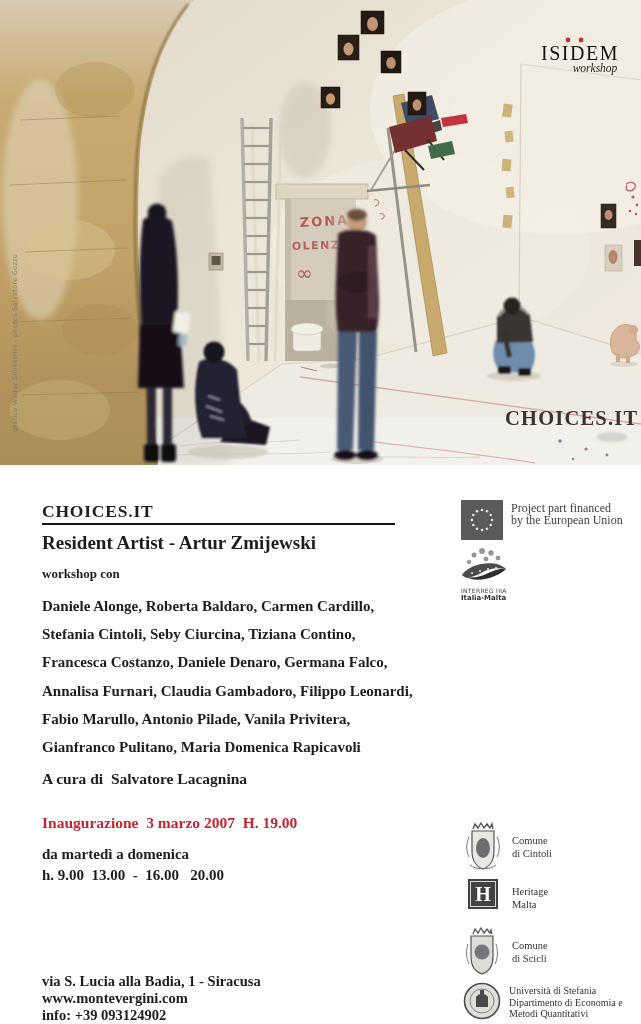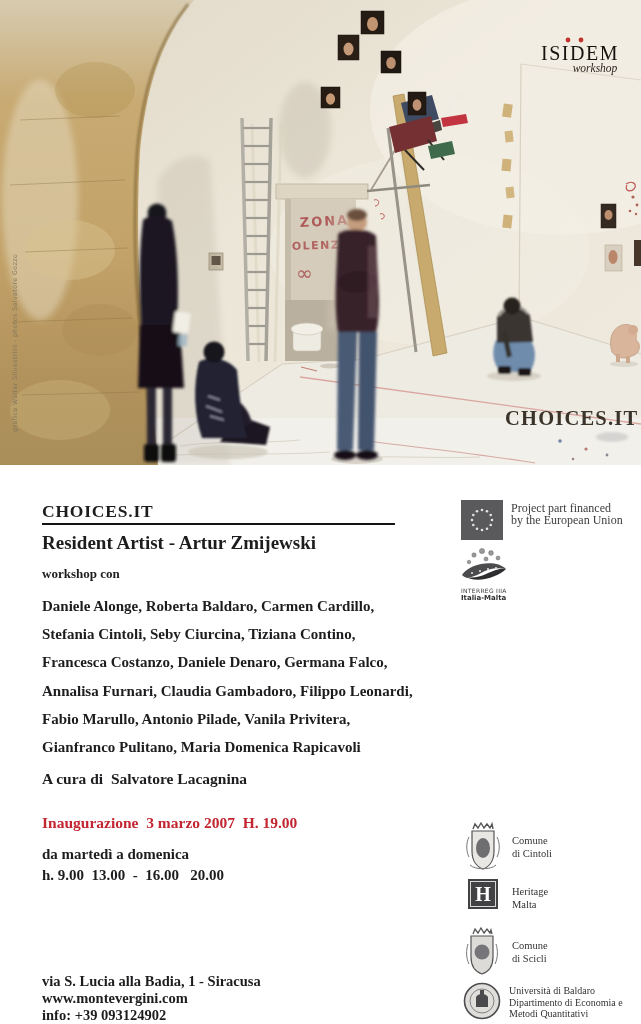--- a/index.html
+++ b/index.html
@@ -402,18 +402,18 @@
 
   <div class="catania-seal">
     <svg width="38" height="38" viewBox="0 0 38 38">
       <circle cx="19" cy="19" r="17.5" fill="#e0dedb" stroke="#4e4e50" stroke-width="1.6"></circle>
       <circle cx="19" cy="19" r="12" fill="none" stroke="#6a6a6c" stroke-width="0.8"></circle>
       <path d="M13,25 L13,15 C15,11 23,11 25,15 L25,25 Z" fill="#4a4a4c"></path>
       <rect x="17" y="8" width="4" height="6" fill="#4a4a4c"></rect>
     </svg>
   </div>
   <div class="sp-label catania-text">
-    <div>Università di Baldaro</div>
+    <div>Università di Stefania</div>
     <div>Dipartimento di Economia e</div>
     <div>Metodi Quantitativi</div>
   </div>
 
 </div>
 
 </body></html>

